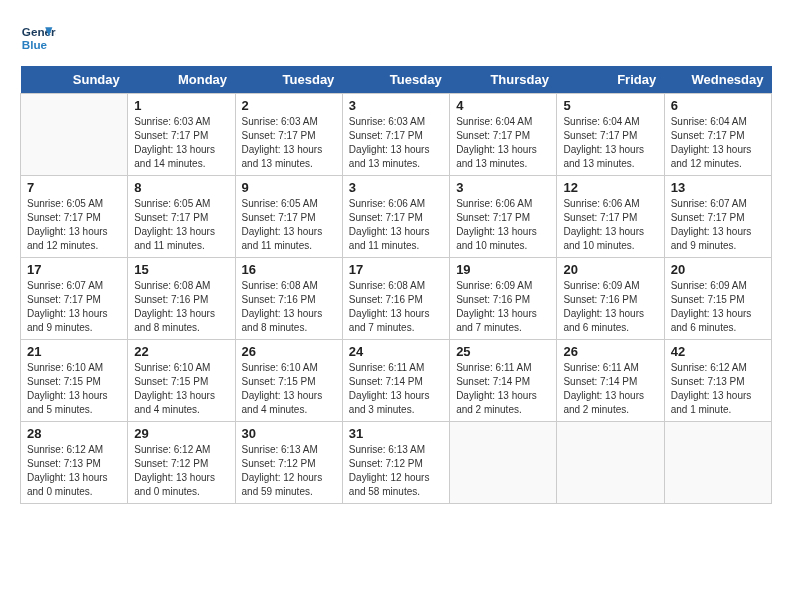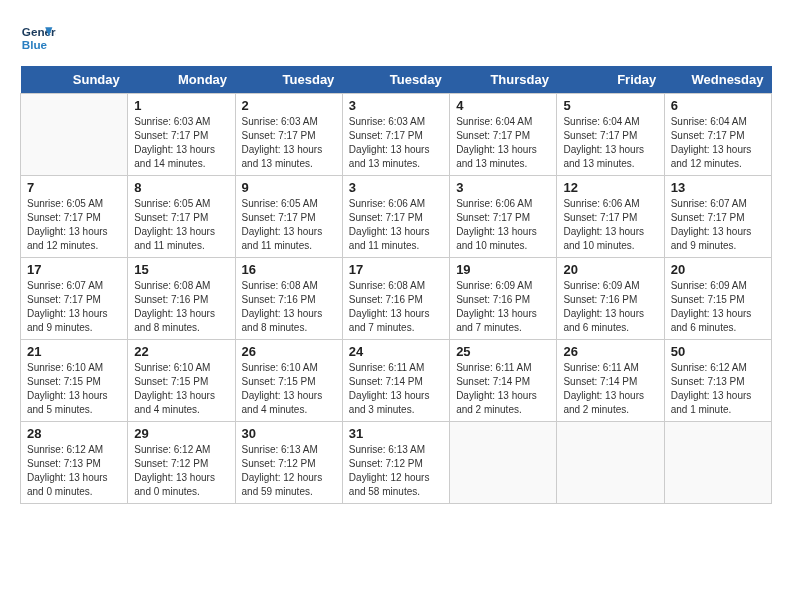--- a/index.html
+++ b/index.html
@@ -287,21 +287,21 @@
 and 2 minutes.</div>
         </td>
         <td>
           <span class="day-num">26</span>
           <div class="day-info" style="white-space: pre-line;">Sunrise: 6:11 AM
 Sunset: 7:14 PM
 Daylight: 13 hours
 and 2 minutes.</div>
         </td>
         <td>
-          <span class="day-num">50</span>
+          <span class="day-num">42</span>
           <div class="day-info" style="white-space: pre-line;">Sunrise: 6:12 AM
 Sunset: 7:13 PM
 Daylight: 13 hours
 and 1 minute.</div>
         </td>
       </tr>
       <tr>
         <td>
           <span class="day-num">28</span>
           <div class="day-info" style="white-space: pre-line;">Sunrise: 6:12 AM

